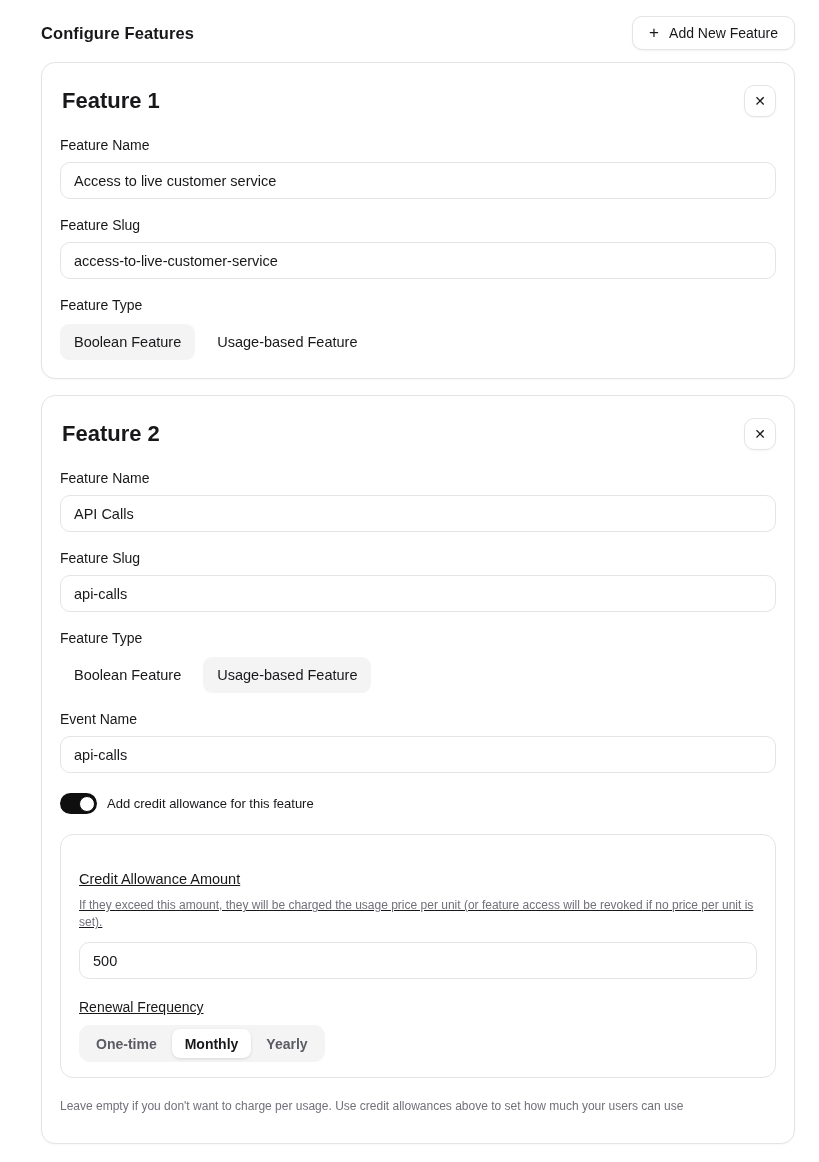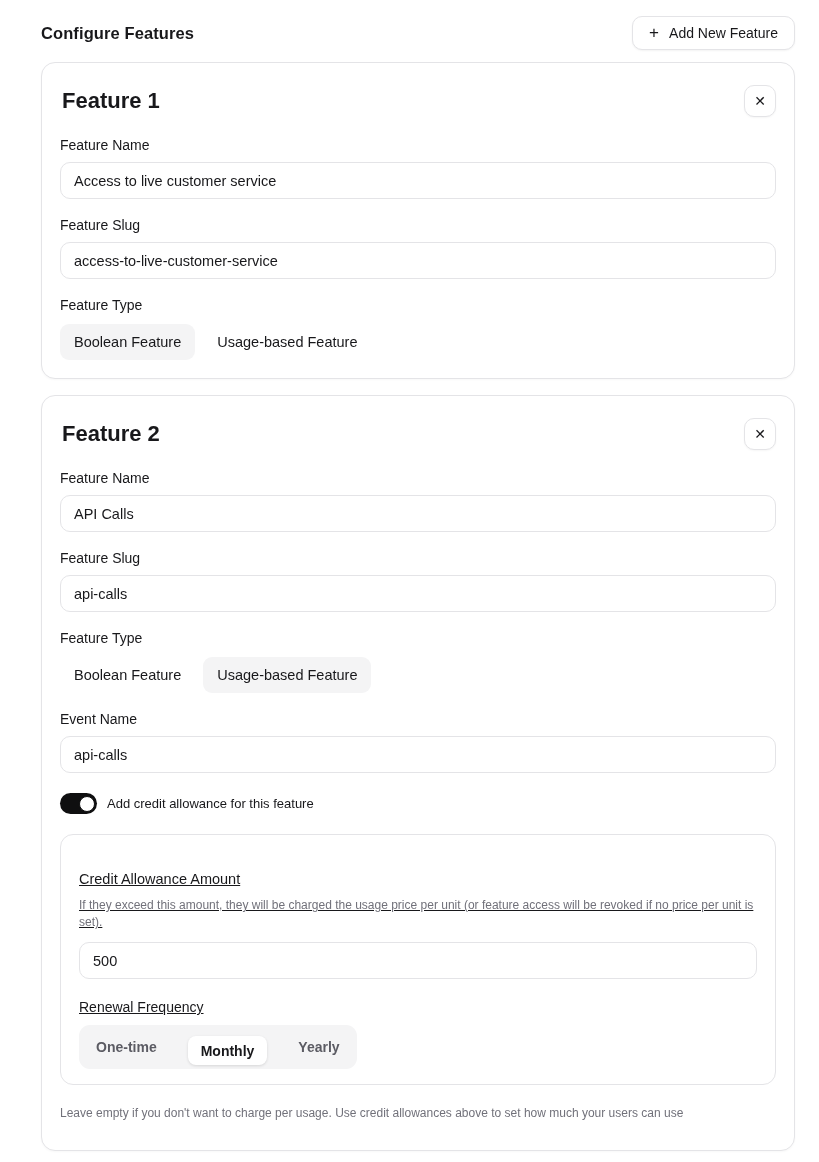--- a/index.html
+++ b/index.html
@@ -55,26 +55,26 @@
 
   
   .inner-card{border:1px solid var(--border);border-radius:13px;padding:36px 18px 15px 18px;
     margin-bottom:20px;text-decoration:underline;}
   .inner-title{font-size:14.5px;font-weight:500;margin-bottom:10px;}
   .helper{font-size:12px;color:var(--muted);line-height:1.42;margin-bottom:11px;}
   .inner-card .text-input{margin-bottom:0;}
 
   
   .seg-label{display:block;font-size:14px;font-weight:500;margin:20px 0 10px 0;}
-  .segmented{display:inline-flex;align-items:center;background:var(--chipbg);
-    border-radius:11px;padding:4px;gap:18px;}
+  .segmented{display:inline-flex;background:var(--chipbg);
+    border-radius:11px;padding:4px;gap:2px;}
   .seg-item{height:29px;display:inline-flex;align-items:center;padding:0 13px;border-radius:8px;
     font-size:14px;font-weight:600;color:#5b5b63;background:transparent;border:none;cursor:pointer;
     font-family:"Liberation Sans", sans-serif;}
-  .seg-item.selected{background:#fff;color:var(--text);box-shadow:0 1px 3px rgba(0,0,0,.12);margin-top:7px;}
+  .seg-item.selected{background:#fff;color:var(--text);box-shadow:0 1px 3px rgba(0,0,0,.12);}
 
   .usage-block .field-label{margin-bottom:8px;}
   .usage-block .helper{margin-bottom:12px;}
 </style>
 </head>
 <body>
 
 <div class="page">
 
   <div class="header">

